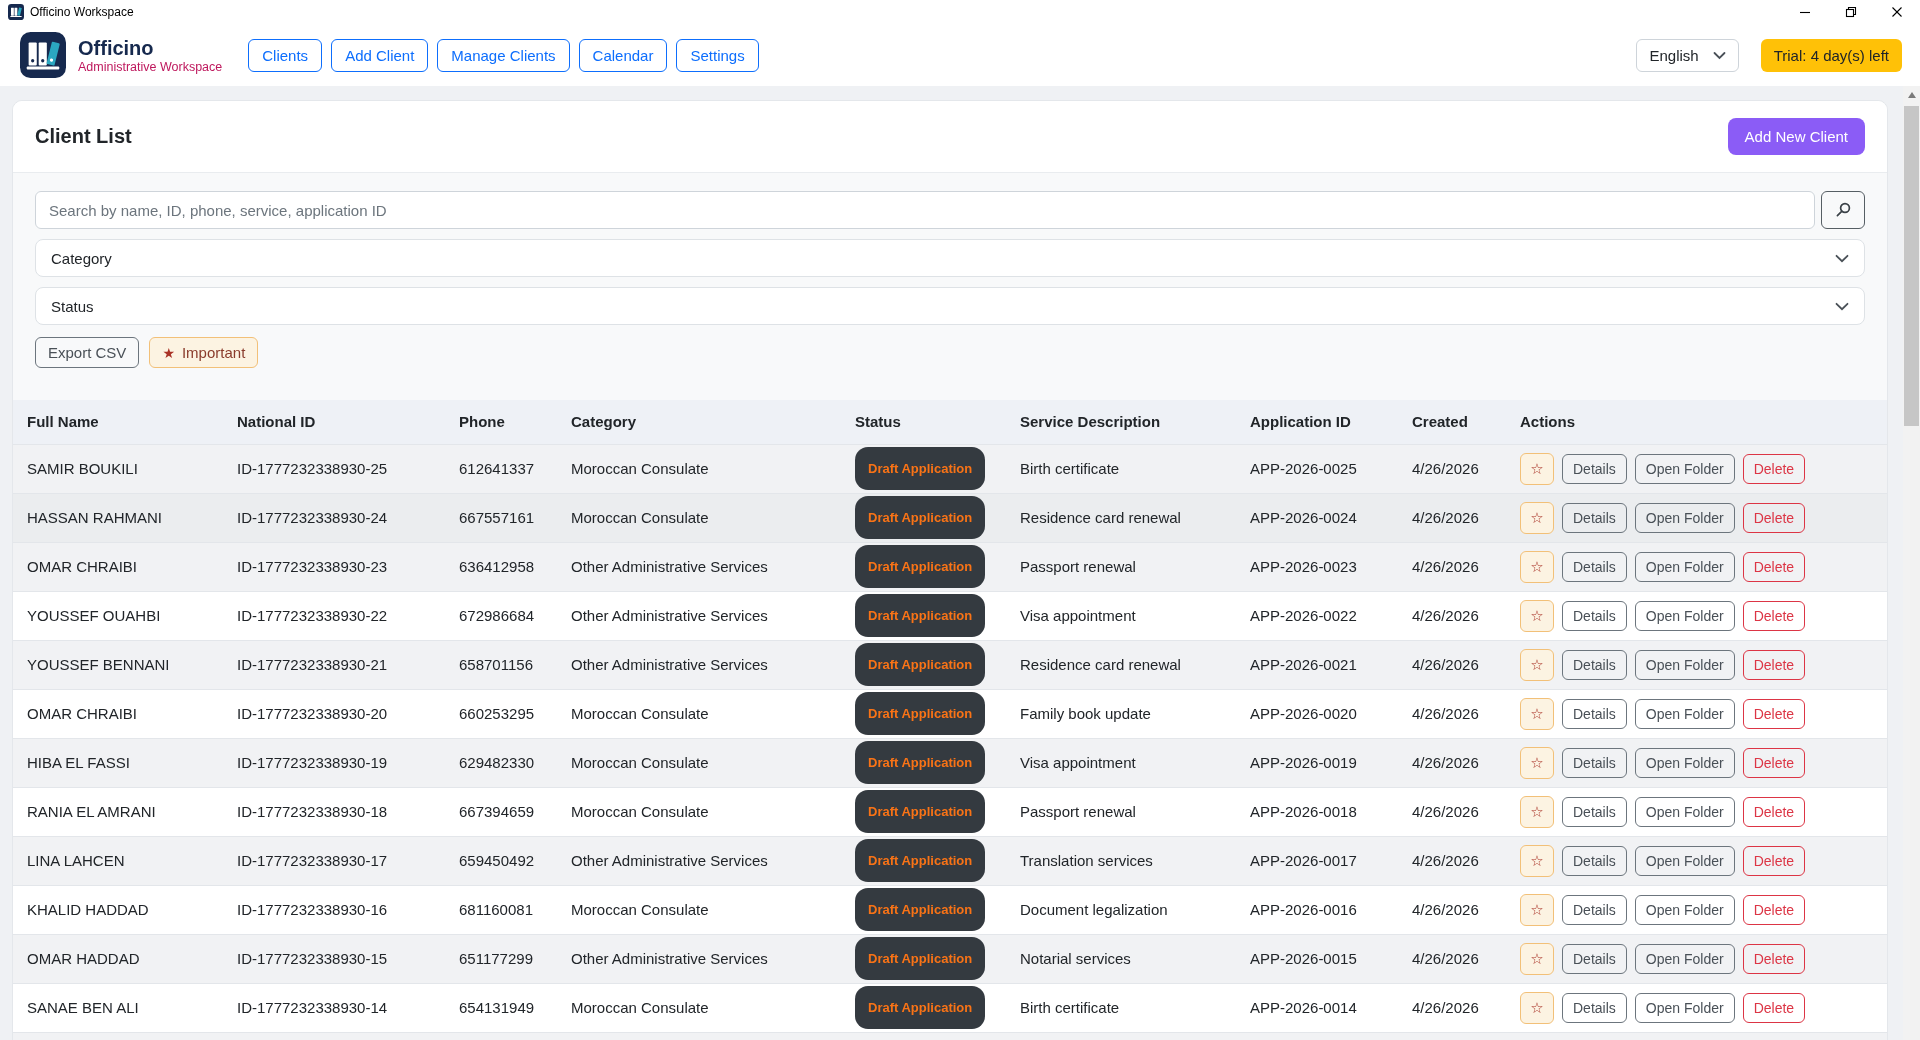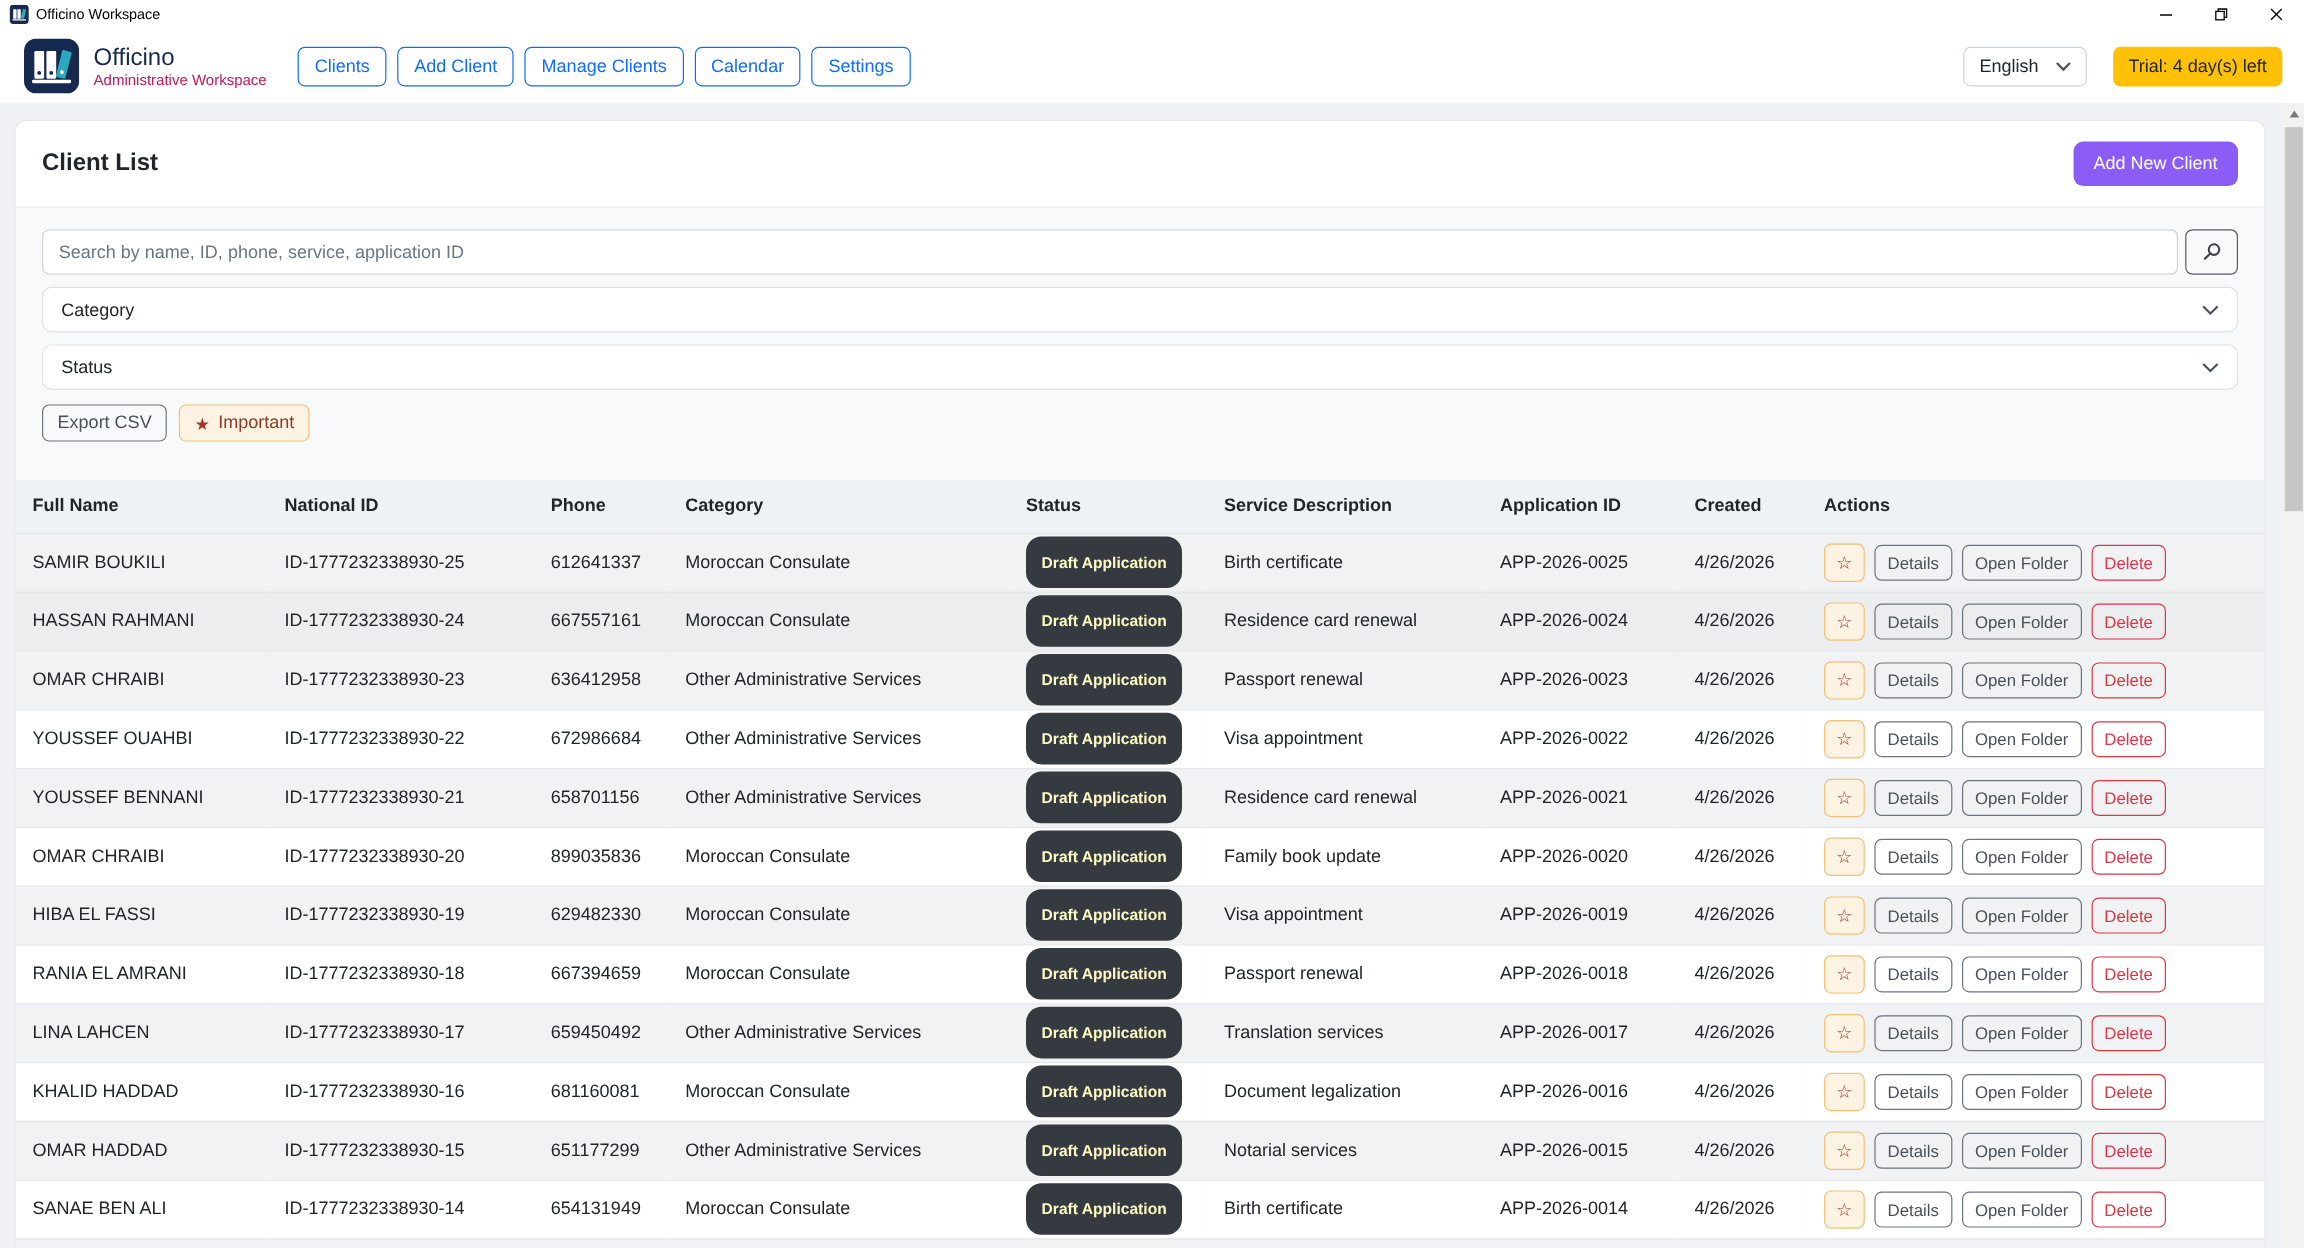--- a/index.html
+++ b/index.html
@@ -10,21 +10,21 @@
   .titlebar { height:24px; background:#fff; display:flex; align-items:center; padding-left:8px; }
   .titlebar .app-ico { width:16px; height:16px; margin-right:6px; }
   .titlebar .title { font-size:12px; color:#000; }
   .win-controls { margin-left:auto; display:flex; height:24px; }
   .win-btn { width:46px; height:24px; display:flex; align-items:center; justify-content:center; cursor:pointer; }
 
   
   .app-header { height:62px; background:#fff; display:flex; align-items:center; padding:0 18px 0 20px; }
   .brand { display:flex; align-items:center; gap:12px; }
   .brand-logo { width:46px; height:46px; }
-  .brand-name { font-size:20px; font-weight:400; color:#16294e; line-height:1.15; }
+  .brand-name { font-size:20px; font-weight:700; color:#16294e; line-height:1.15; }
   .brand-sub { font-size:12.5px; color:#be185d; }
   .nav { display:flex; gap:9px; margin-left:26px; }
   .nav-btn { background:#fff; border:1px solid #0d6efd; color:#0d6efd; font-size:15px;
              padding:7px 13px; border-radius:6px; cursor:pointer; font-family:inherit; }
   .header-right { margin-left:auto; display:flex; align-items:center; gap:22px; }
   .lang-select { display:flex; align-items:center; gap:14px; border:1px solid #ced4da; border-radius:6px;
                  padding:7px 12px; font-size:15px; color:#212529; background:#fff; cursor:pointer; }
   .trial-badge { background:#ffc107; color:#212529; font-size:15px; padding:8px 13px; border-radius:6px; }
 
   
@@ -64,21 +64,21 @@
   tbody tr.stripe { background:#f1f2f4; }
   tbody tr.hover { background:#ebedef; }
   th:nth-child(1), td:nth-child(1) { width:210px; }
   th:nth-child(2), td:nth-child(2) { width:222px; }
   th:nth-child(3), td:nth-child(3) { width:112px; }
   th:nth-child(4), td:nth-child(4) { width:284px; }
   th:nth-child(5), td:nth-child(5) { width:165px; }
   th:nth-child(6), td:nth-child(6) { width:230px; }
   th:nth-child(7), td:nth-child(7) { width:162px; }
   th:nth-child(8), td:nth-child(8) { width:108px; }
-  .status-badge { display:inline-block; background:#343a40; color:#fef9c3; font-size:13px; font-weight:700;
+  .status-badge { display:inline-block; background:#343a40; color:#f97316; font-size:13px; font-weight:700;
                   padding:14px 13px; border-radius:13px; white-space:nowrap; }
   .actions-cell { display:flex; align-items:center; gap:8px; height:48px; }
   .btn-star { background:#fcf3e2; border:1px solid #f2c078; color:#a93226; width:34px; height:32px;
               border-radius:6px; font-size:15px; cursor:pointer; display:flex; align-items:center; justify-content:center; }
   .btn-sm-gray { background:transparent; border:1px solid #6c757d; color:#495057; font-size:14px;
                  padding:6px 10px; border-radius:6px; cursor:pointer; font-family:inherit; white-space:nowrap; }
   .btn-delete { background:transparent; border:1px solid #dc3545; color:#dc3545; font-size:14px;
                 padding:6px 10px; border-radius:6px; cursor:pointer; font-family:inherit; }
 
   
@@ -316,21 +316,21 @@
                   <button class="btn-star">☆</button>
                   <button class="btn-sm-gray">Details</button>
                   <button class="btn-sm-gray">Open Folder</button>
                   <button class="btn-delete">Delete</button>
                 </div>
               </td>
             </tr>
             <tr>
               <td>OMAR CHRAIBI</td>
               <td>ID-1777232338930-20</td>
-              <td>899035836</td>
+              <td>660253295</td>
               <td>Moroccan Consulate</td>
               <td>
                 <span class="status-badge">Draft Application</span>
               </td>
               <td>Family book update</td>
               <td>APP-2026-0020</td>
               <td>4/26/2026</td>
               <td>
                 <div class="actions-cell">
                   <button class="btn-star">☆</button>

